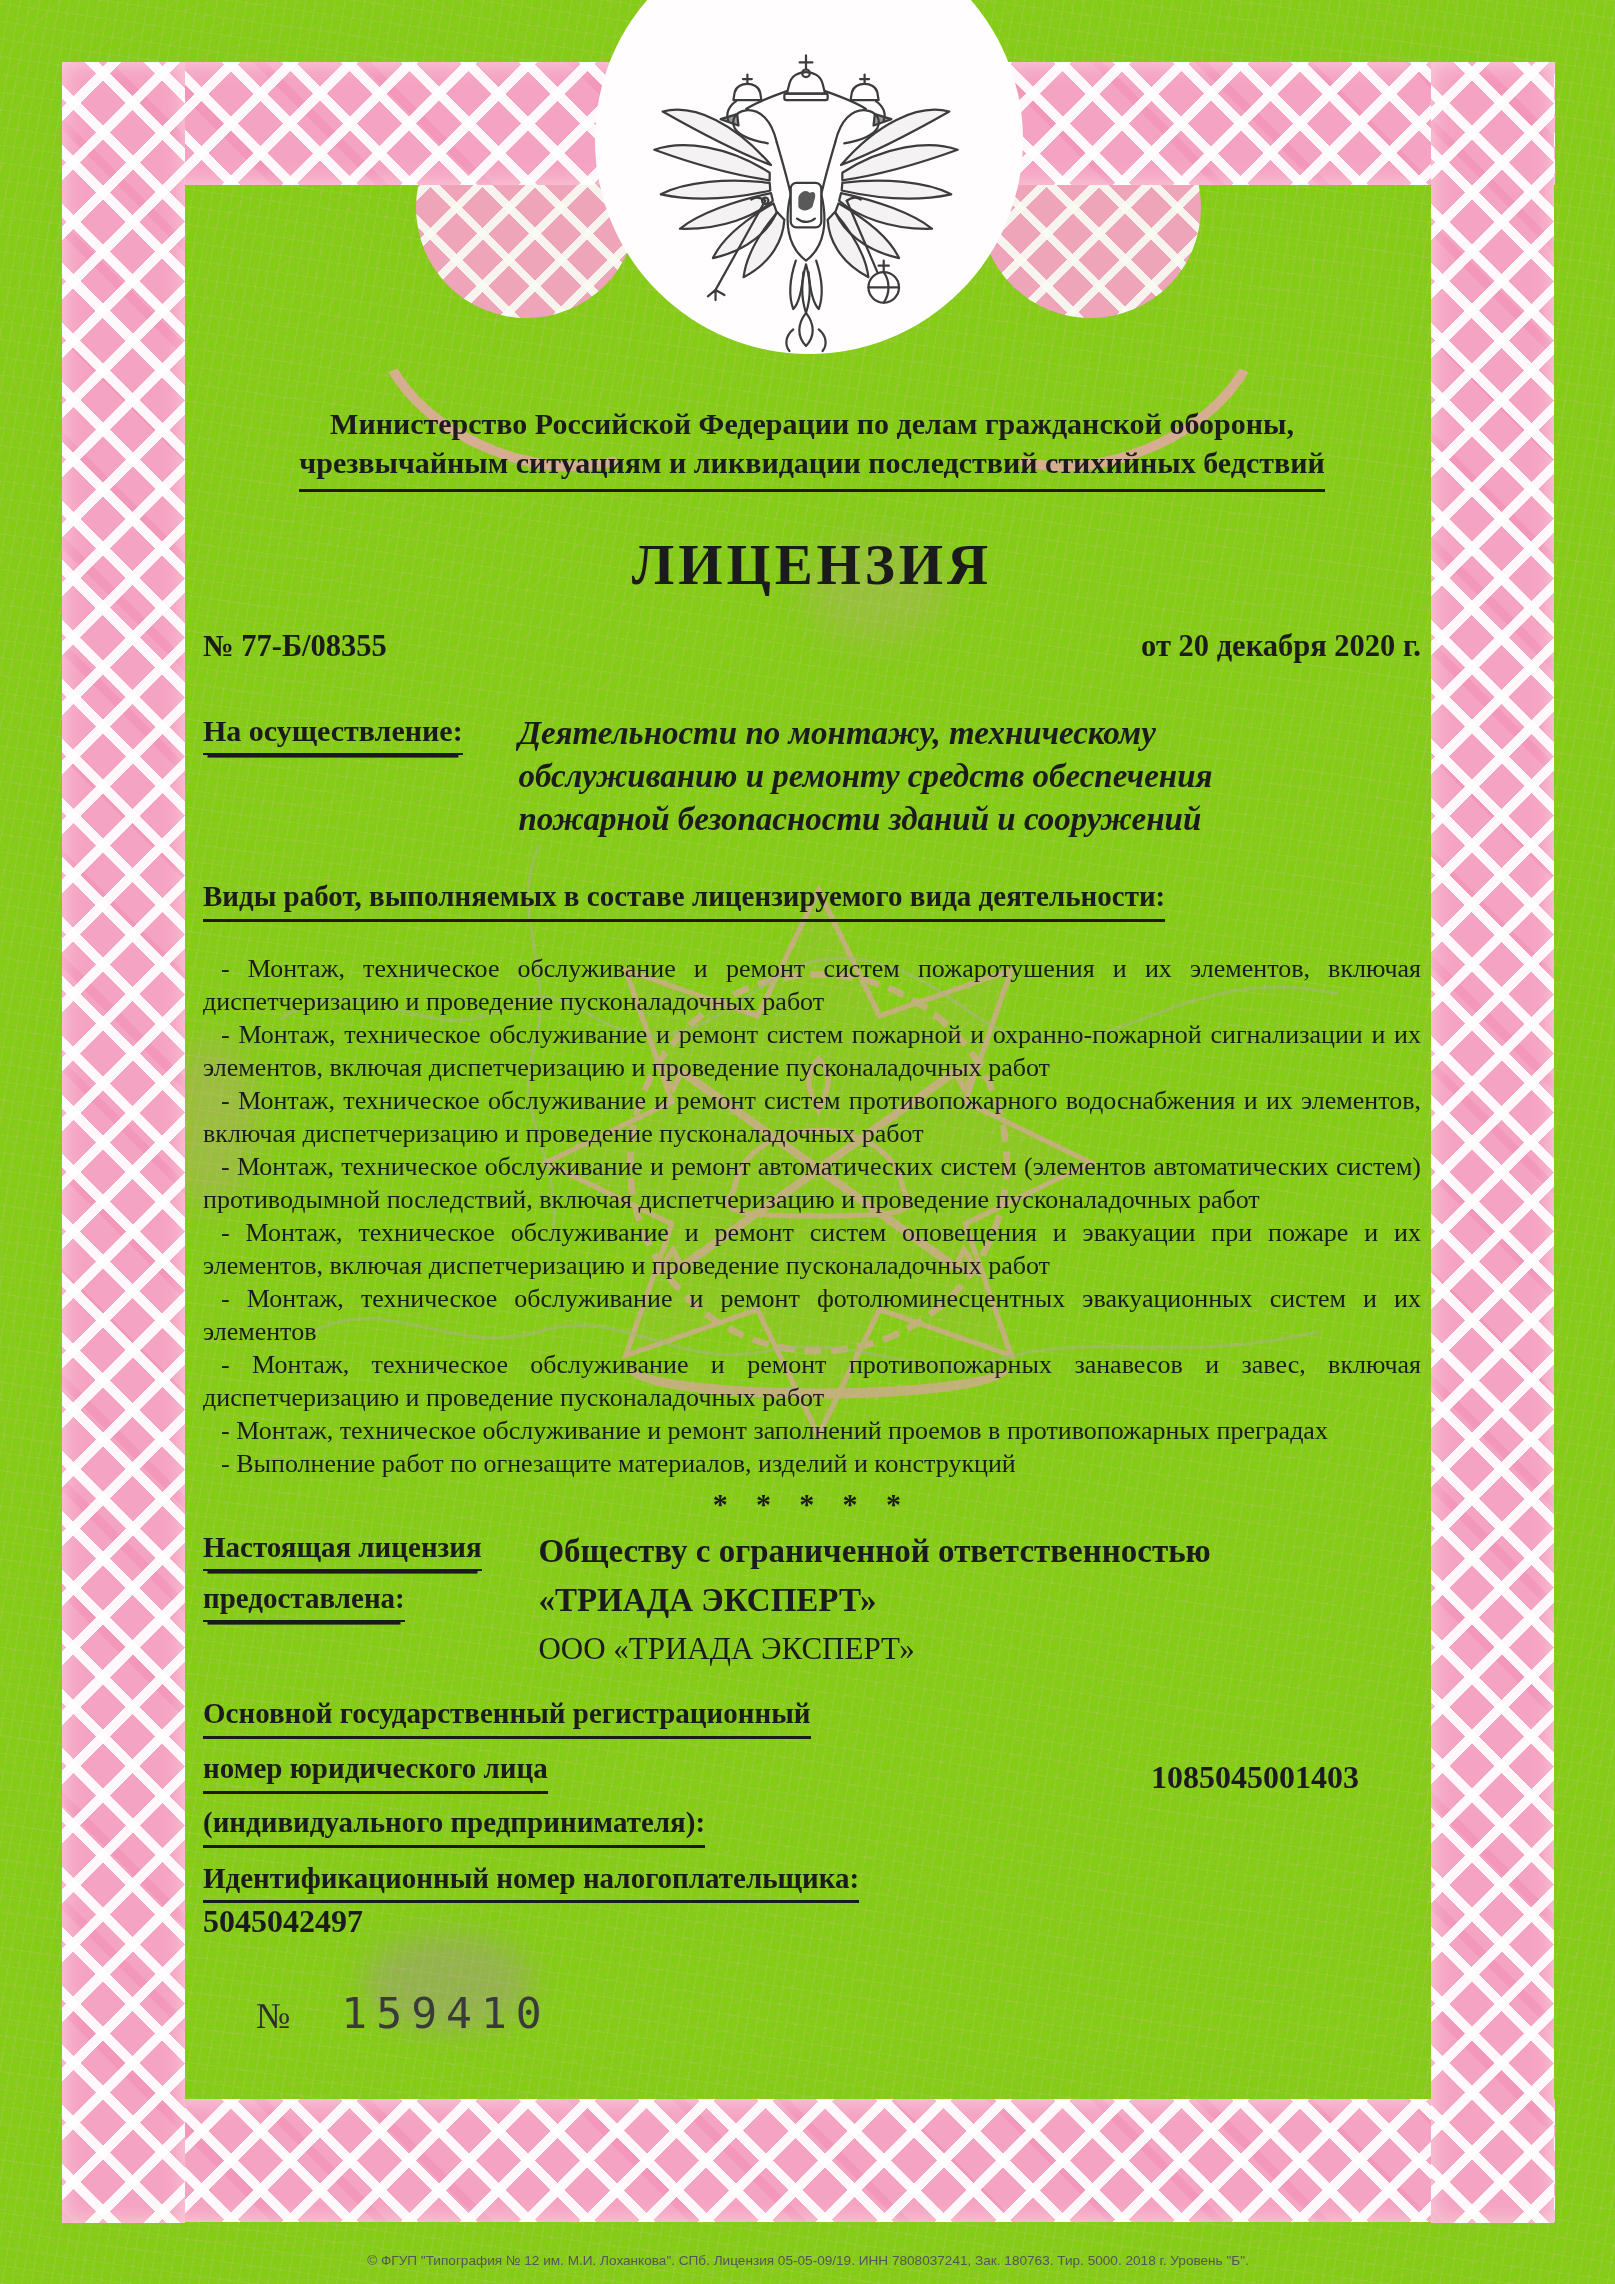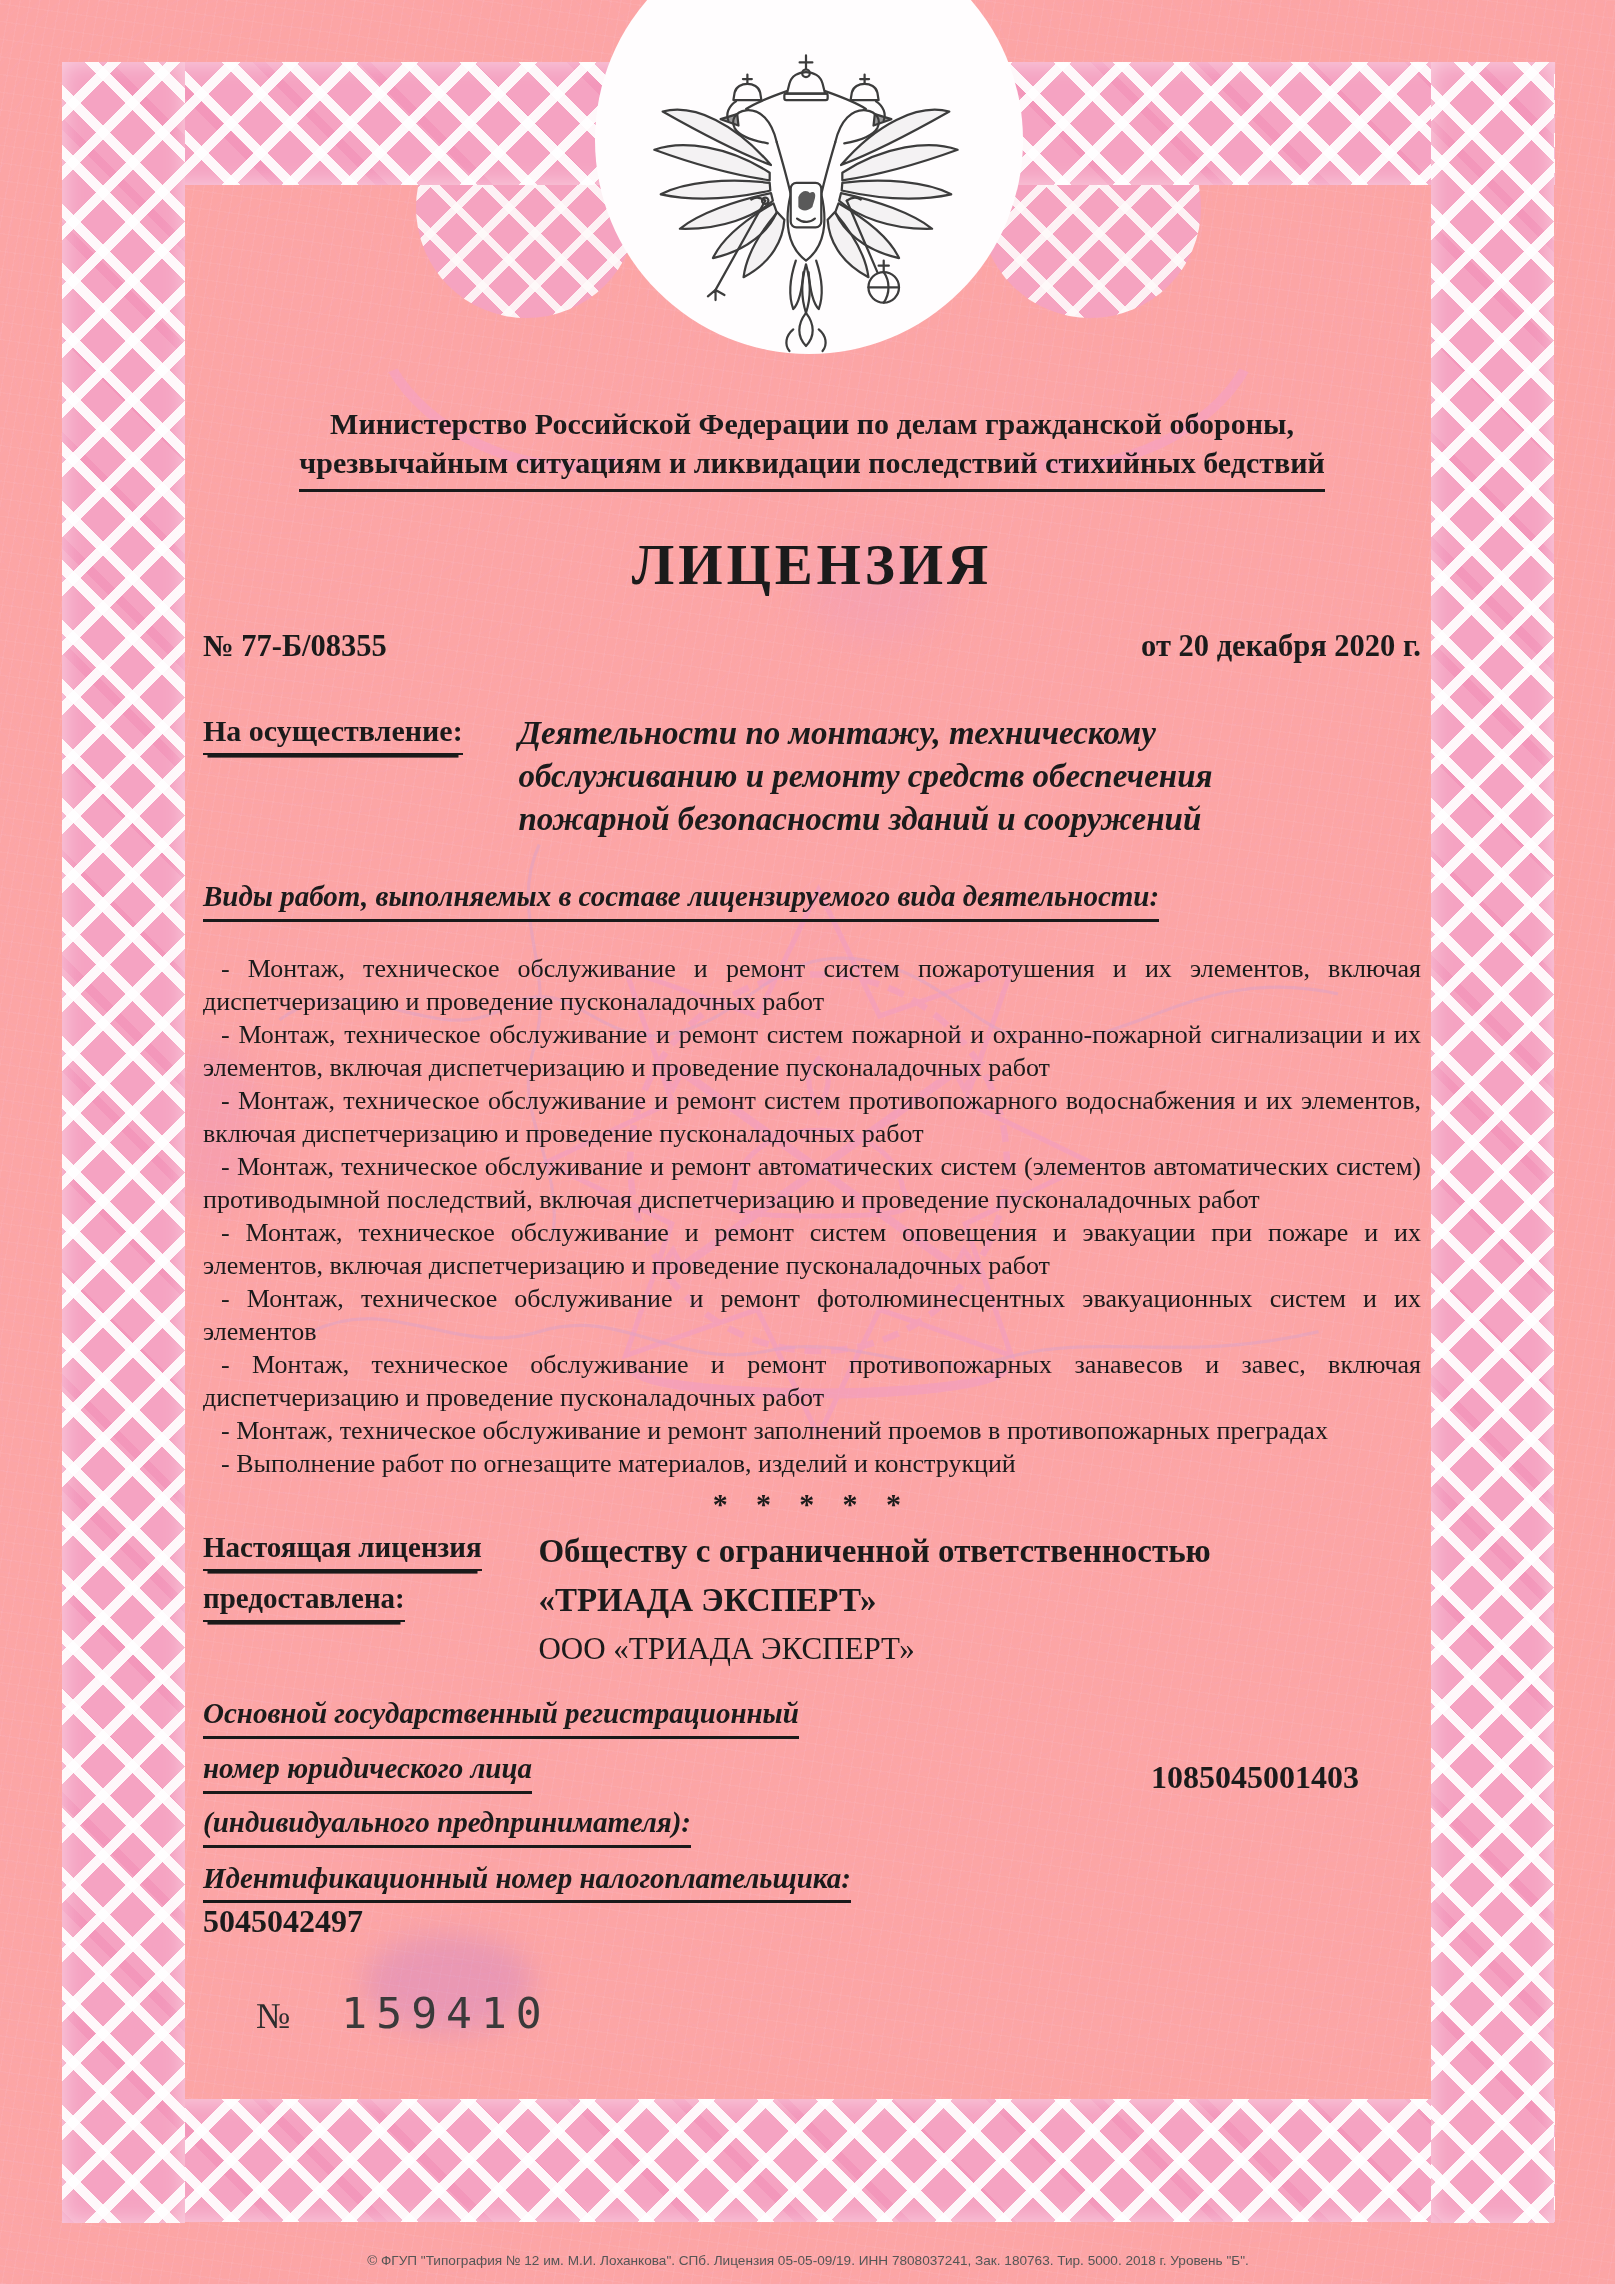--- a/index.html
+++ b/index.html
@@ -1,17 +1,17 @@
 <!DOCTYPE html>
 <html style="font-size:10.4px"><head>
 <meta charset="utf-8">
 <style>
   html,body{margin:0;padding:0;background:#e9e9e9;}
   .page{
-    position:relative;width:1616px;height:2284px;background:#fca5a5;overflow:hidden;
+    position:relative;width:1616px;height:2284px;background:#84cc16;overflow:hidden;
     font-family:"Liberation Serif",serif;color:#1b1b1b;
   }
   
   .page::before{
     content:"";position:absolute;inset:0;z-index:0;
     background-image:
       repeating-radial-gradient(circle at 18% 12%, rgba(241,166,203,.07) 0 1.9px, transparent 1.9px 12.3px),
       repeating-radial-gradient(circle at 78% 58%, rgba(241,166,203,.06) 0 1.9px, transparent 1.9px 15px),
       repeating-linear-gradient(100deg, rgba(250,205,224,.10) 0 1.3px, transparent 1.3px 9.7px),
       repeating-linear-gradient(8deg, rgba(250,215,230,.08) 0 1.3px, transparent 1.3px 17.5px);
@@ -53,21 +53,21 @@
   
   .blob{position:absolute;border-radius:50%;z-index:1;}
   .blob-1{left:364px;top:1935px;width:169px;height:97px;background:rgba(186,120,215,.28);filter:blur(14.3px);}
   .blob-2{left:162px;top:1039px;width:97px;height:169px;background:rgba(230,140,200,.22);filter:blur(15.6px);}
   .blob-3{left:805px;top:539px;width:143px;height:104px;background:rgba(235,150,210,.18);filter:blur(17px);}
   
   .eagle{position:absolute;left:639px;top:30px;width:334px;height:344px;z-index:3;}
   .watermark{position:absolute;left:260px;top:747px;width:1117px;height:851px;z-index:1;opacity:.55;}
   
   .content{position:absolute;left:203px;top:390px;width:1218px;z-index:5;}
-  .u1{display:inline-block;border-bottom:3.9px solid #1a1a1a;padding-bottom:5.2px;font-style:italic;}
+  .u1{display:inline-block;border-bottom:3.9px solid #1a1a1a;padding-bottom:5.2px;}
   .u2{display:inline-block;border-bottom:2.6px solid #1a1a1a;padding-bottom:4.5px;box-shadow:0 7.1px 0 -4.5px #1a1a1a;}
   .hdr-wrap{text-align:center;margin-top:14.3px;}
   .hdr{display:inline-block;font-size:30px;font-weight:bold;line-height:39px;padding-bottom:6.5px;border-bottom:3.9px solid #1a1a1a;}
   .title{margin-top:40px;text-align:center;font-size:57px;font-weight:bold;letter-spacing:3.9px;}
   .numrow{margin-top:32px;display:flex;justify-content:space-between;font-size:30.5px;font-weight:bold;}
   .activity{margin-top:48px;display:flex;}
   .activity-label{width:305px;flex:none;font-size:30px;font-weight:bold;padding-top:2.6px;}
   .activity-val{margin-left:10.4px;font-size:33px;line-height:43px;font-style:italic;font-weight:bold;}
   .works-h{margin-top:39px;font-size:29px;font-weight:bold;}
   .works-h .u1{padding-bottom:6.5px;}

